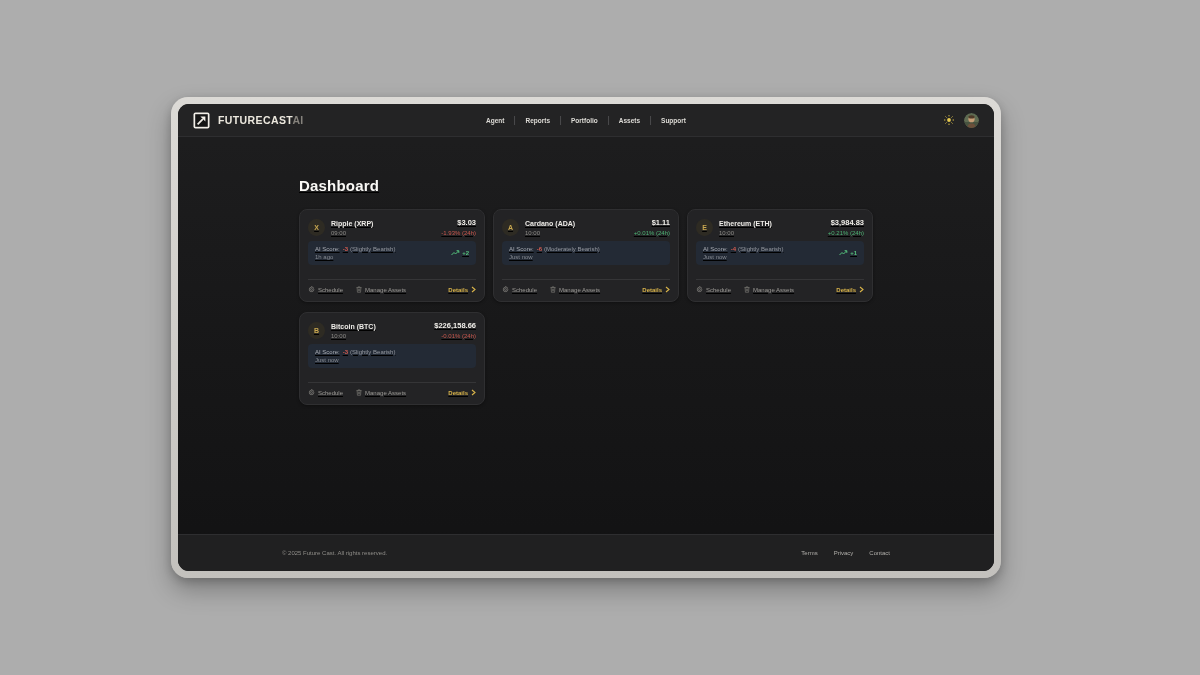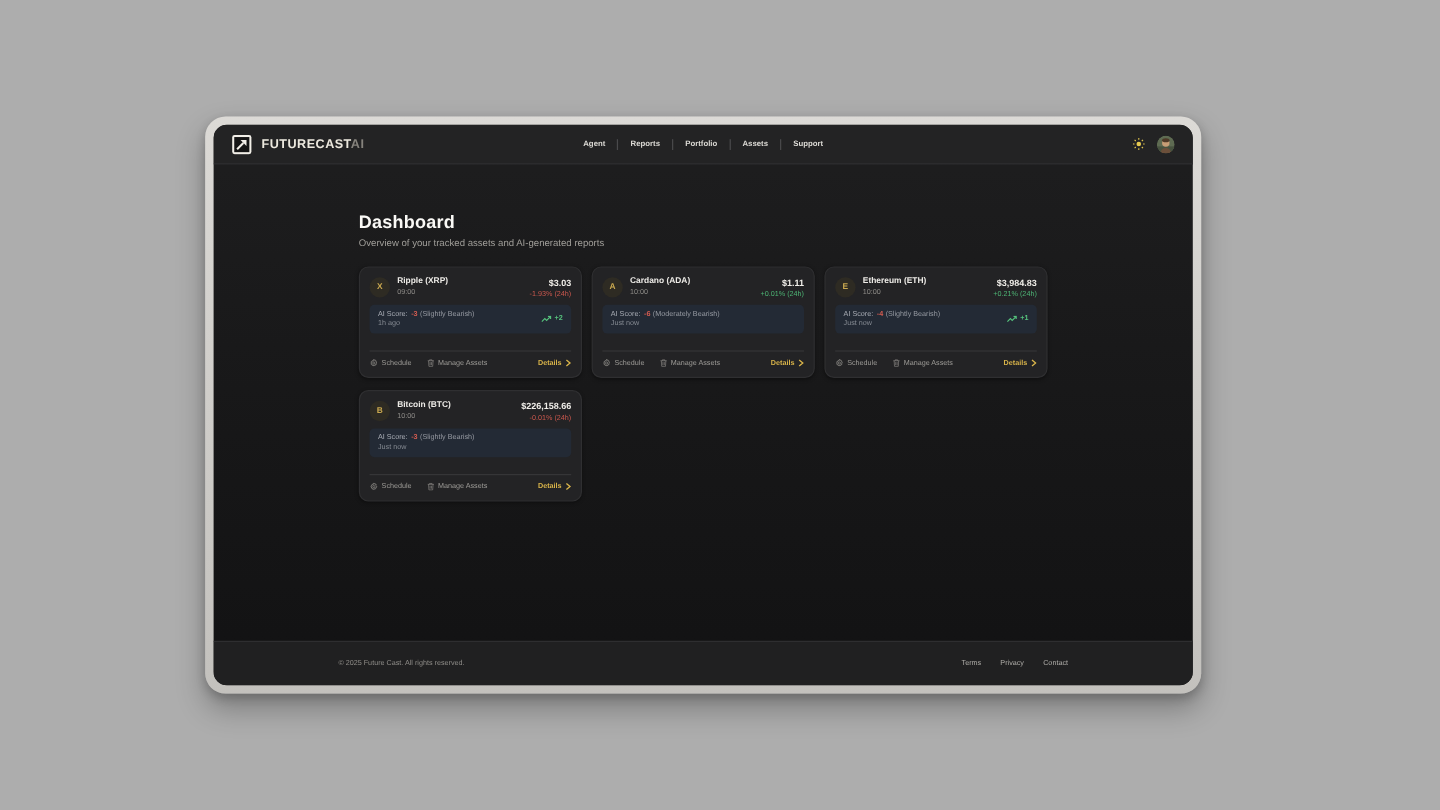--- a/index.html
+++ b/index.html
@@ -31,29 +31,29 @@
   .brand-text { font-size:10.5px; font-weight:bold; letter-spacing:.4px; color:#ece8de; white-space:nowrap; }
   .brand-text .suffix { color:#85827c; }
   .nav { position:absolute; left:50%; transform:translateX(-50%); display:flex; align-items:center; }
   .nav a { font-size:6.5px; font-weight:bold; color:#dddbd6; text-decoration:none; padding:0 10px; white-space:nowrap; }
   .nav .sep { width:1px; height:9px; background:#4a4a4c; }
   .appbar-right { margin-left:auto; display:flex; align-items:center; gap:10px; }
   .theme-btn { background:none; border:none; padding:0; cursor:pointer; display:flex; }
   .avatar { width:15px; height:15px; border-radius:50%; overflow:hidden; display:block; }
   
   .content { flex:1 1 auto; }
-  .container { width:574px; margin:0 auto; padding-top:40px; }
+  .container { width:574px; margin:0 auto; padding-top:40px;text-decoration:underline; }
   .title { margin:0; font-size:15px; font-weight:bold; color:#faf9f6; letter-spacing:.2px; }
   .subtitle { margin-top:4px; font-size:8px; color:#a09e99; }
   .grid { margin-top:15px; display:grid; grid-template-columns:repeat(3,186px); gap:10px 8px; }
   .card {
     width:186px; height:93px; background:#232325; border:1px solid #2f2f31; border-radius:8px;
     padding:8px; display:flex; flex-direction:column; box-shadow:0 1px 3px rgba(0,0,0,.35);
   }
-  .card-top { display:flex; align-items:flex-start; }
+  .card-top { display:flex; align-items:flex-end; }
   .coin {
     flex:0 0 17px; width:17px; height:17px; border-radius:50%; background:#2e2b23;
     color:#c9a850; font-size:7px; font-weight:bold;
     display:flex; align-items:center; justify-content:center; margin-right:6px;
   }
   .c-title { font-size:7px; font-weight:bold; color:#edebe7; white-space:nowrap; }
   .c-time { font-size:6px; color:#8e8c88; margin-top:2.5px; }
   .ct-right { margin-left:auto; text-align:right; }
   .c-price { font-size:7.5px; font-weight:bold; color:#f0eee9; white-space:nowrap; }
   .c-change { font-size:6px; margin-top:2.5px; white-space:nowrap; }
@@ -134,21 +134,20 @@
             <ellipse cx="7.5" cy="3.9" rx="3.1" ry="1.7" fill="#4f3a28"></ellipse>
             <path d="M3 15c.3-3.4 2.3-4.6 4.5-4.6s4.2 1.2 4.5 4.6z" fill="#6b4f3a"></path>
           </g>
         </svg>
       </div>
     </header>
 
     <main class="content">
       <div class="container">
         <h1 class="title">Dashboard</h1>
-        <div class="subtitle">Overview of your tracked assets and AI-generated reports</div>
 
         <div class="grid">
 
           <article class="card">
             <div class="card-top">
               <span class="coin">X</span>
               <div>
                 <div class="c-title">Ripple (XRP)</div>
                 <div class="c-time">09:00</div>
               </div>

